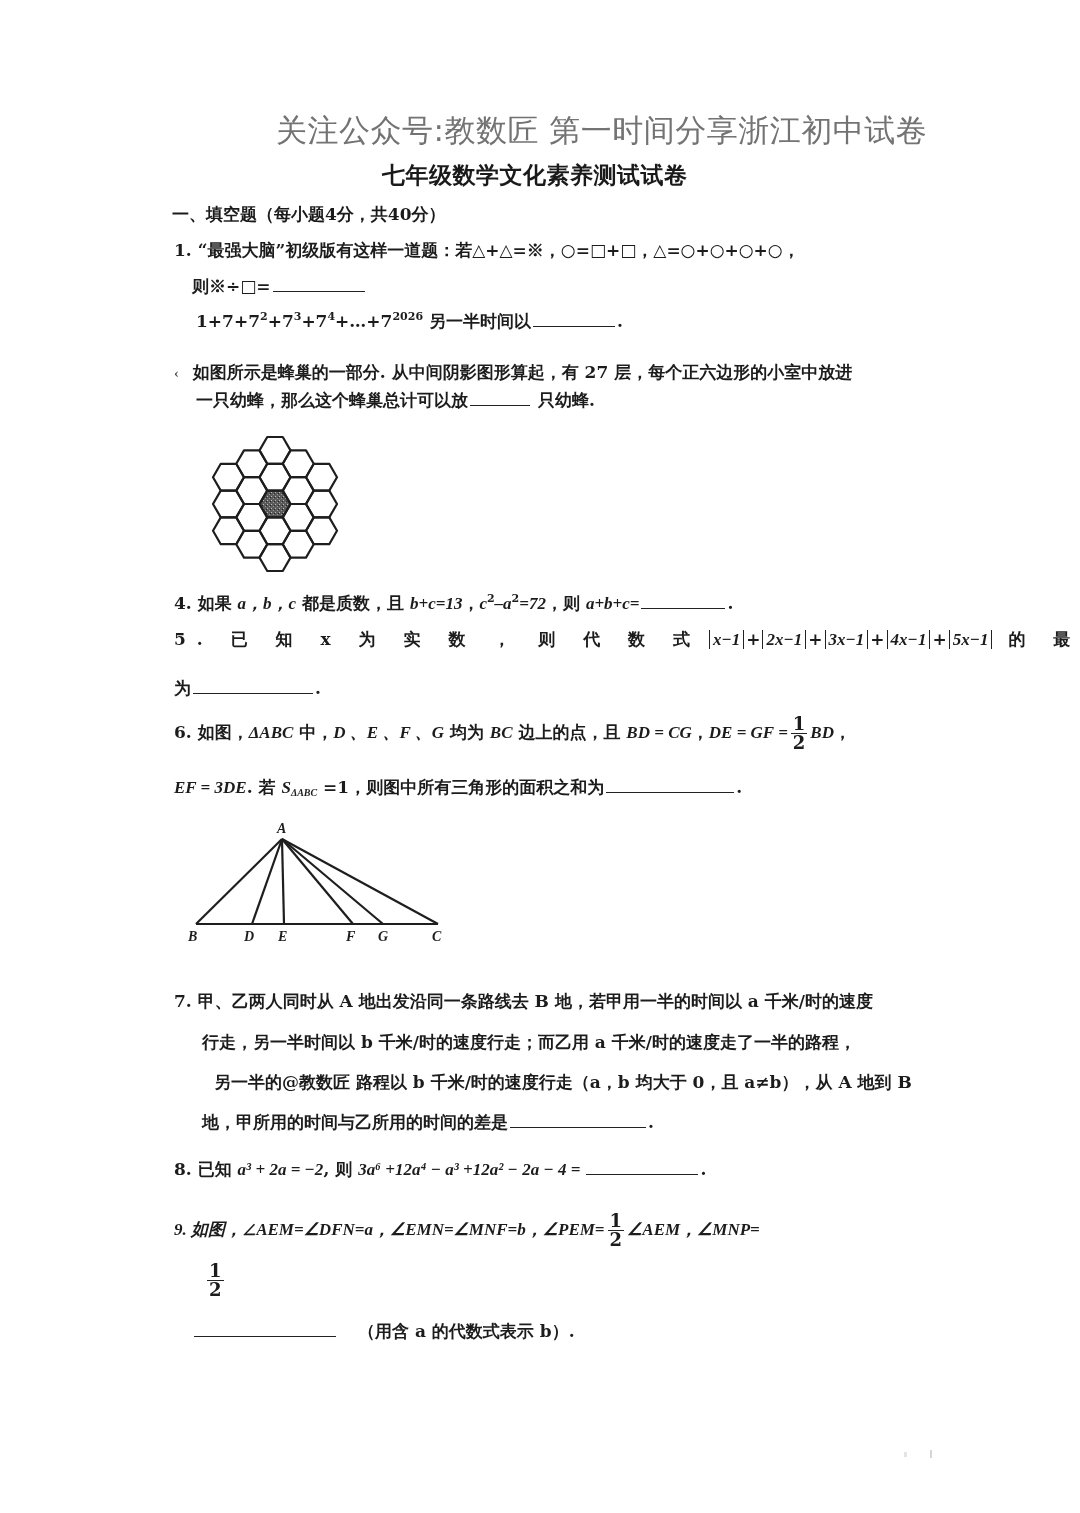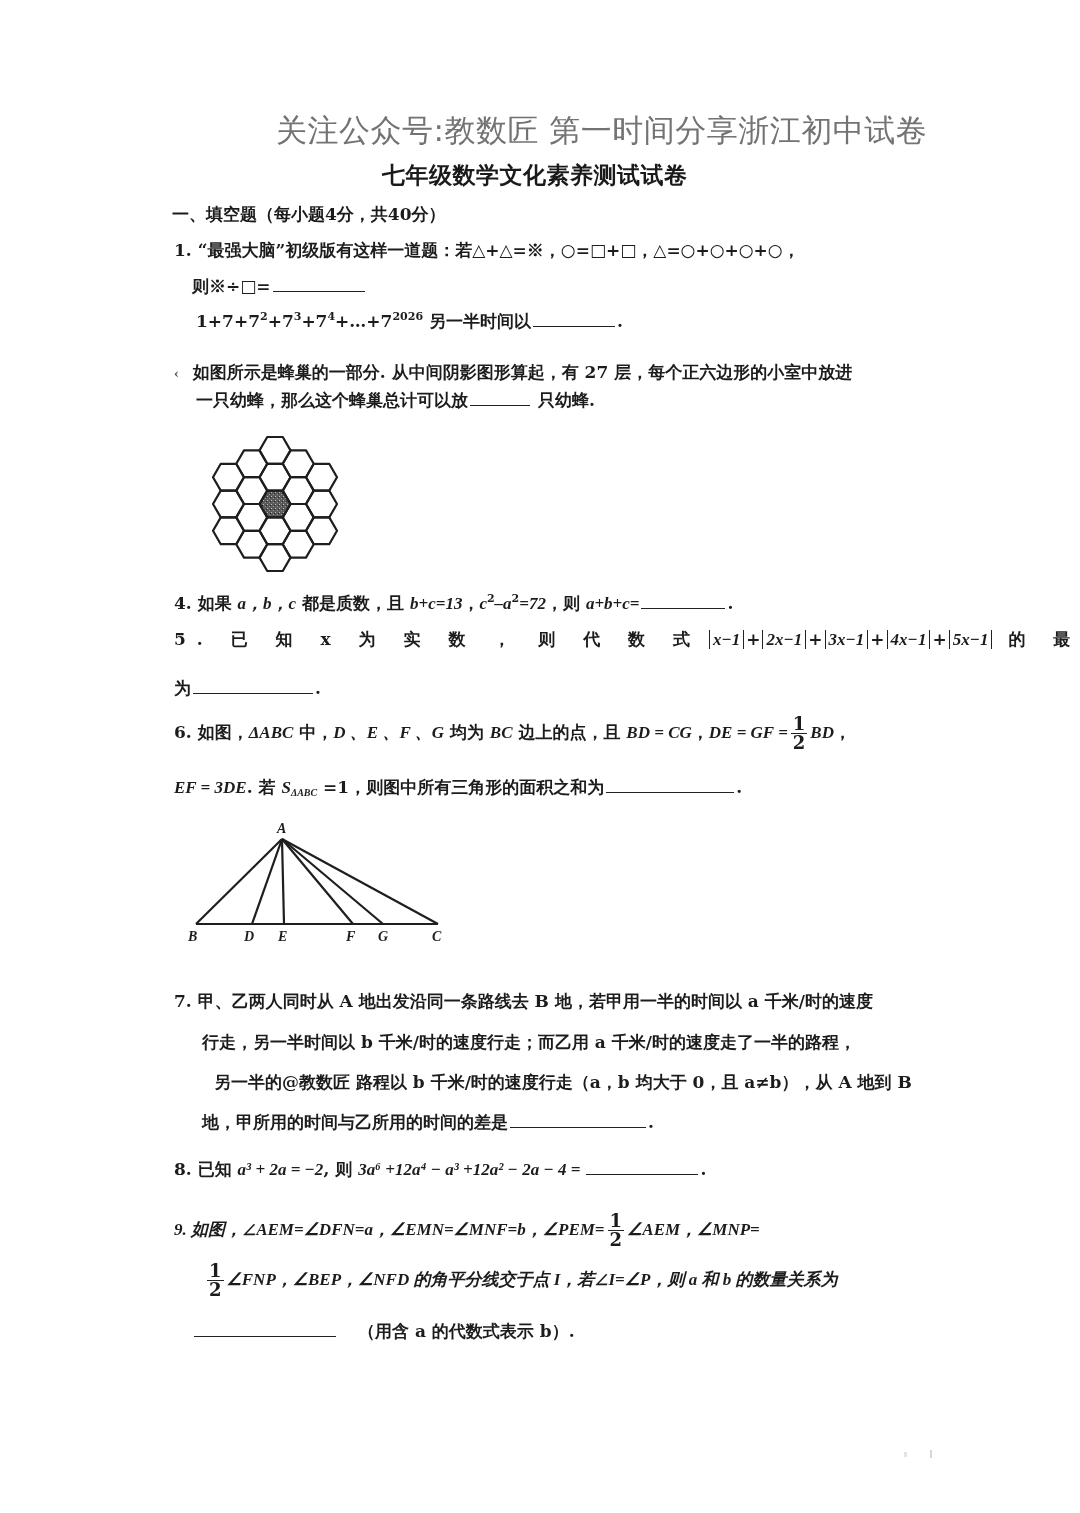--- a/index.html
+++ b/index.html
@@ -140,20 +140,20 @@
 </div>
 
 <div class="abs line" style="left:174px; top:1158px;">
   <span>8. 已知 </span><i>a³ + 2a = −2</i><span>, 则 </span><i>3a⁶ +12a⁴ − a³ +12a² − 2a − 4 =</i><span class="blank" style="width:112px; margin-left:6px;"></span><span>.</span>
 </div>
 
 <div class="abs line" style="left:174px; top:1212px;">
   <i>9. 如图，∠AEM=∠DFN=a，∠EMN=∠MNF=b，∠PEM=</i><span class="frac"><span class="num">1</span><span>2</span></span><i>∠AEM，∠MNP=</i>
 </div>
 <div class="abs line" style="left:204px; top:1262px;">
-  <span class="frac"><span class="num">1</span><span>2</span></span><i>∠FNP，∠BEP，∠NFD 的角平分线交于点 I，若∠I=∠P，则 a 和 b 的数量关系为</i>
+  <span class="frac"><span class="num">1</span><span>2</span></span>
 </div>
 <div class="abs line" style="left:192px; top:1320px;">
   <span class="blank" style="width:142px;"></span><span style="margin-left:20px;">（用含 a 的代数式表示 b）.</span>
 </div>
 
 <div class="abs dot"></div>
 <div class="abs dot2"></div>
 
 </body></html>

